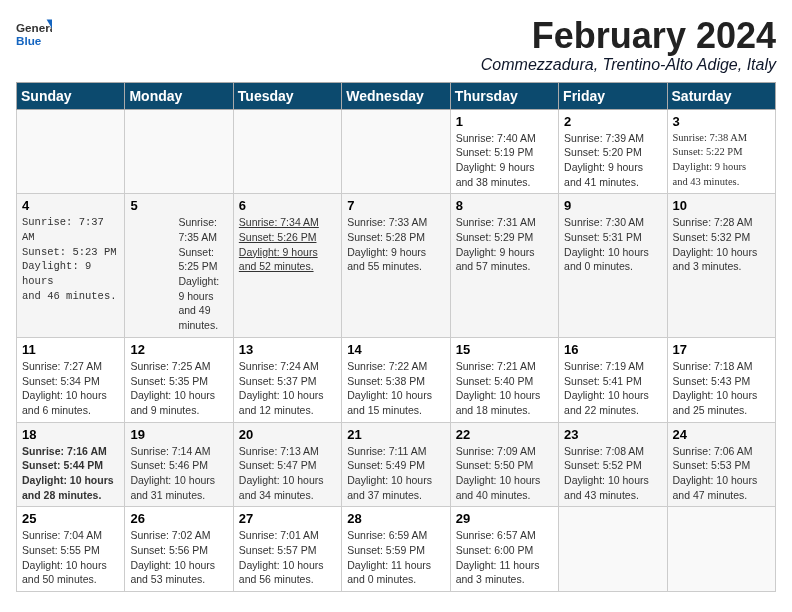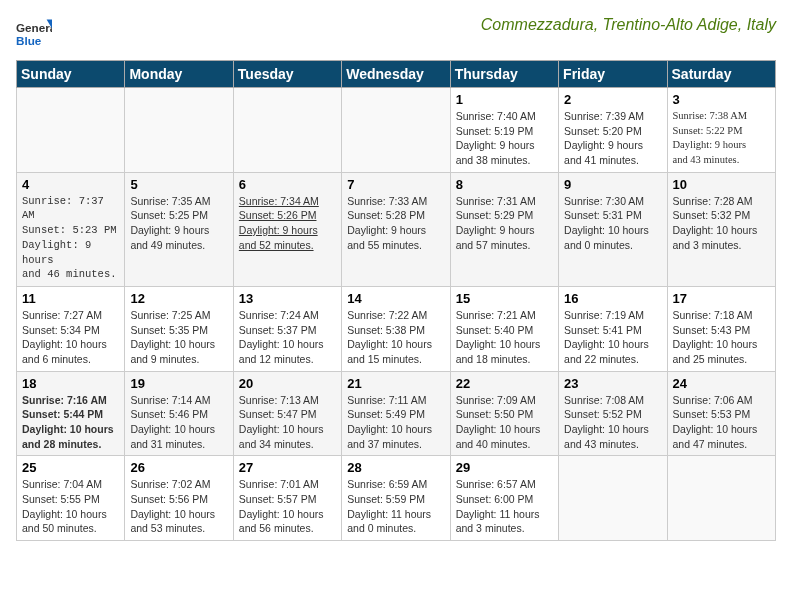--- a/index.html
+++ b/index.html
@@ -33,21 +33,21 @@
       text-align: right;
     }
     .month-title {
       font-size: 36px;
       font-weight: bold;
       color: #222;
       line-height: 1.1;
     }
     .subtitle {
       font-size: 16px;
-      color: #4d7c0f;
+      color: #0f172a;
       font-style: italic;
     }
     table {
       width: 100%;
       border-collapse: collapse;
       font-size: 11px;
     }
     thead tr th {
       background: #0c4a6e;
       color: #fff;
@@ -88,20 +88,21 @@
 
 <div class="header-area">
   <div class="logo">
     <svg class="logo-icon" viewBox="0 0 40 40" xmlns="http://www.w3.org/2000/svg">
       <text x="0" y="18" font-size="13" font-weight="bold" fill="#333" font-family="Arial">General</text>
       <text x="0" y="32" font-size="13" font-weight="bold" fill="#1565c0" font-family="Arial">Blue</text>
       <polygon points="34,4 40,4 40,14" fill="#1565c0"></polygon>
     </svg>
   </div>
   <div class="title-area">
+    <div class="month-title">February 2024</div>
     <div class="subtitle">Commezzadura, Trentino-Alto Adige, Italy</div>
   </div>
 </div>
 
 <table>
   <thead>
     <tr>
       <th>Sunday</th>
       <th>Monday</th>
       <th>Tuesday</th>
@@ -142,21 +143,21 @@
       <tr>
         <td>
           <span class="day-num">4</span>
           <div class="day-detail" style="white-space: pre-line; font-family: Liberation Mono, monospace;">Sunrise: 7:37 AM
 Sunset: 5:23 PM
 Daylight: 9 hours
 and 46 minutes.</div>
         </td>
         <td>
           <span class="day-num">5</span>
-          <div class="day-detail" style="white-space: pre-line;">Sunrise: 7:35 AM
+          <div class="day-detail" style="white-space: pre-line; margin-left: 48px;">Sunrise: 7:35 AM
 Sunset: 5:25 PM
 Daylight: 9 hours
 and 49 minutes.</div>
         </td>
         <td>
           <span class="day-num">6</span>
           <div class="day-detail" style="white-space: pre-line; text-decoration: underline;">Sunrise: 7:34 AM
 Sunset: 5:26 PM
 Daylight: 9 hours
 and 52 minutes.</div>

